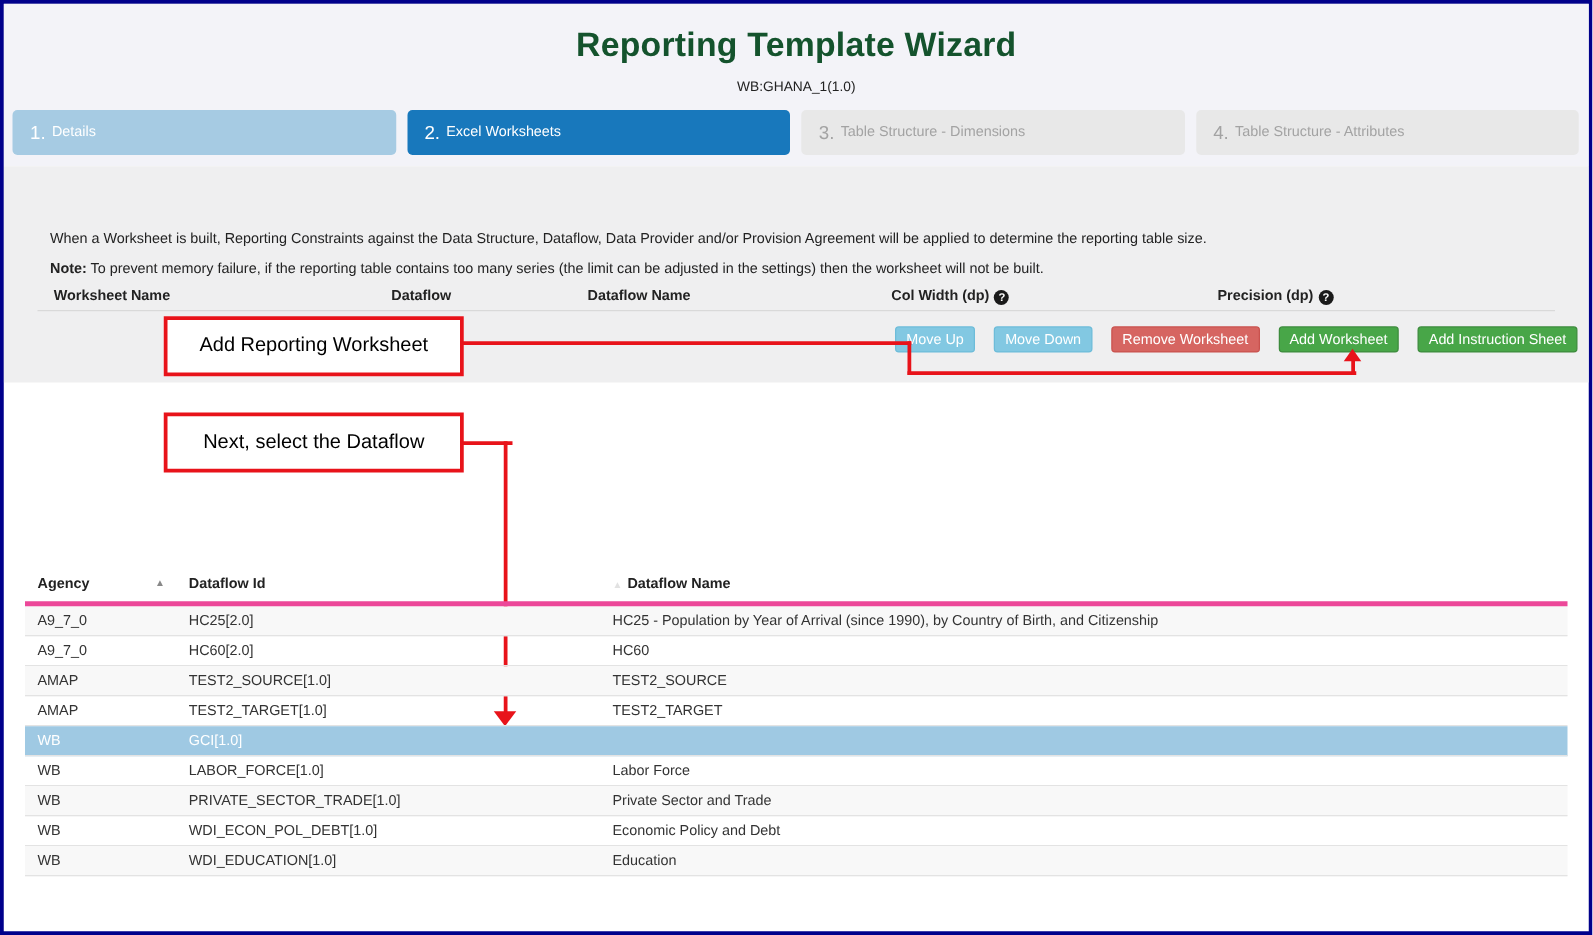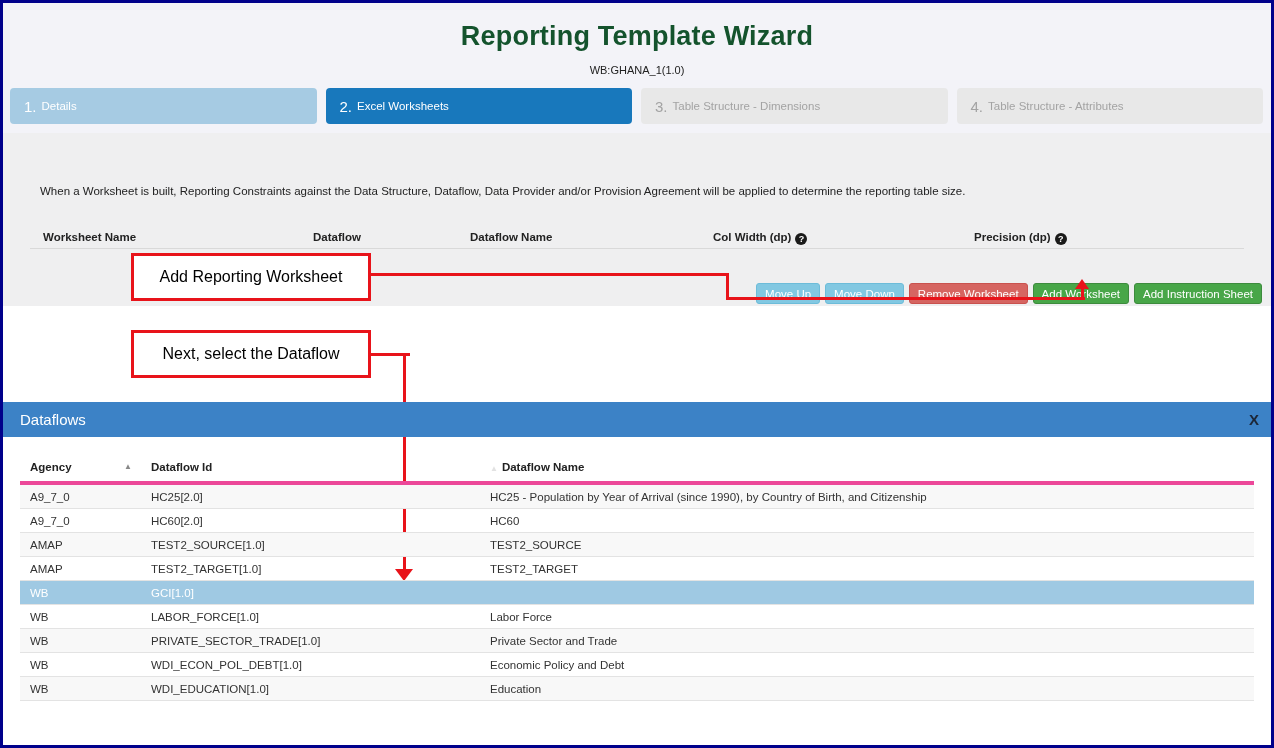--- a/index.html
+++ b/index.html
@@ -20,21 +20,21 @@
   .step.active{background:#1878bc;}
   .step.disabled{background:#e8e8e8;color:#a3a3a3;cursor:default;}
 
   
   .panel{position:absolute;top:130px;left:0;right:0;height:173px;background:#efeff0;}
   .para{position:absolute;left:37px;font-size:11.5px;color:#222;}
   .bold{font-weight:bold;}
   .whead{position:absolute;top:228px;font-size:11.5px;font-weight:bold;color:#222;}
   .qicon{display:inline-block;width:12px;height:12px;margin-left:4px;border-radius:50%;background:#1a1a1a;color:#fff;font-size:9px;font-weight:bold;text-align:center;line-height:12px;vertical-align:-1px;cursor:pointer;}
   .divider{position:absolute;top:245px;left:27px;right:27px;height:1px;background:#d9d9d9;}
-  .btnrow{position:absolute;top:280px;right:9px;display:flex;gap:5px;padding-left:36px;}
+  .btnrow{position:absolute;top:258px;right:9px;display:flex;gap:15px;padding-left:36px;}
   .btn{height:21px;box-sizing:border-box;border-radius:3px;font-family:"Liberation Sans",sans-serif;font-size:11.5px;color:#fff;padding:0 8px;border:1px solid transparent;cursor:pointer;white-space:nowrap;}
   .btn.info{background:#82c8e2;border-color:#6dbcd9;}
   .btn.danger{background:#d66561;border-color:#c9524e;}
   .btn.success{background:#48a648;border-color:#3d8b3d;}
 
   
   .callout{position:absolute;width:240px;height:48px;box-sizing:border-box;border:3px solid #e8131a;background:#fff;display:flex;align-items:center;justify-content:center;font-size:16px;color:#000;}
   .rline{position:absolute;background:#e8131a;}
   .arrowhead{position:absolute;width:0;height:0;}
   .ah-up{border-left:7px solid transparent;border-right:7px solid transparent;border-bottom:10px solid #e8131a;}
@@ -79,20 +79,21 @@
       <span class="lbl">Table Structure - Dimensions</span>
     </div>
     <div class="step disabled">
       <span class="num">4.</span>
       <span class="lbl">Table Structure - Attributes</span>
     </div>
   </div>
 
   <div class="panel"></div>
   <div class="para abs" style="top:182px;">When a Worksheet is built, Reporting Constraints against the Data Structure, Dataflow, Data Provider and/or Provision Agreement will be applied to determine the reporting table size.</div>
+  <div class="para abs" style="top:206px;"><span class="bold">Note:</span><span> To prevent memory failure, if the reporting table contains too many series (the limit can be adjusted in the settings) then the worksheet will not be built.</span></div>
 
   <div class="whead" style="left:40px;">Worksheet Name</div>
   <div class="whead" style="left:310px;">Dataflow</div>
   <div class="whead" style="left:467px;">Dataflow Name</div>
   <div class="whead" style="left:710px;"><span>Col Width (dp)</span><span class="qicon">?</span></div>
   <div class="whead" style="left:971px;"><span>Precision (dp)</span><span class="qicon">?</span></div>
   <div class="divider"></div>
 
   <div class="btnrow">
     <button class="btn info">Move Up</button>
@@ -107,24 +108,20 @@
   <div class="rline" style="left:723px;top:270px;width:3px;height:27px;"></div>
   <div class="rline" style="left:723px;top:294px;width:359px;height:3px;"></div>
   <div class="rline" style="left:1078px;top:285px;width:3px;height:12px;"></div>
   <div class="arrowhead ah-up" style="left:1072px;top:276px;"></div>
 
   <div class="callout" style="left:128px;top:327px;">Next, select the Dataflow</div>
   <div class="rline" style="left:365px;top:350px;width:42px;height:3px;"></div>
   <div class="rline" style="left:400px;top:350px;width:3px;height:218px;"></div>
   <div class="arrowhead ah-down" style="left:392px;top:566px;"></div>
 
-  <div class="dlgbar">
-    <div class="dlgtitle">Dataflows</div>
-    <div class="dlgclose">X</div>
-  </div>
 
   <div class="dftable">
     <div class="dfhead">
       <div class="cell-agency">Agency</div>
       <div class="sort-asc">▲</div>
       <div class="cell-id">Dataflow Id</div>
       <div class="cell-name"><span class="sort-faint">▲</span><span>Dataflow Name</span></div>
     </div>
     <div id="df-rows">
         <div class="df-row striped">

